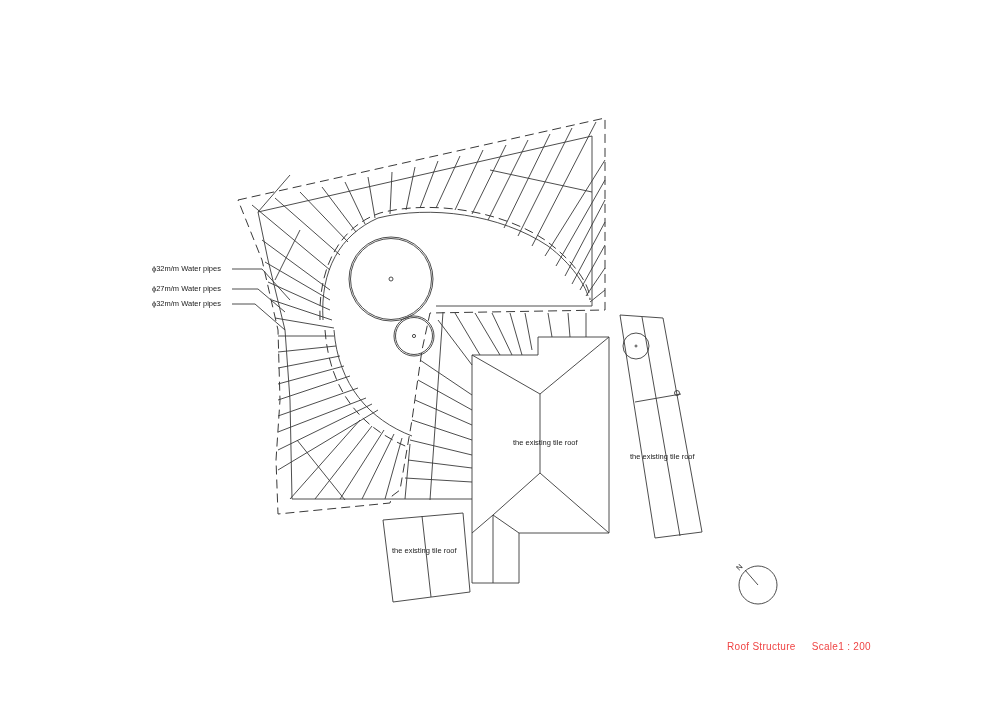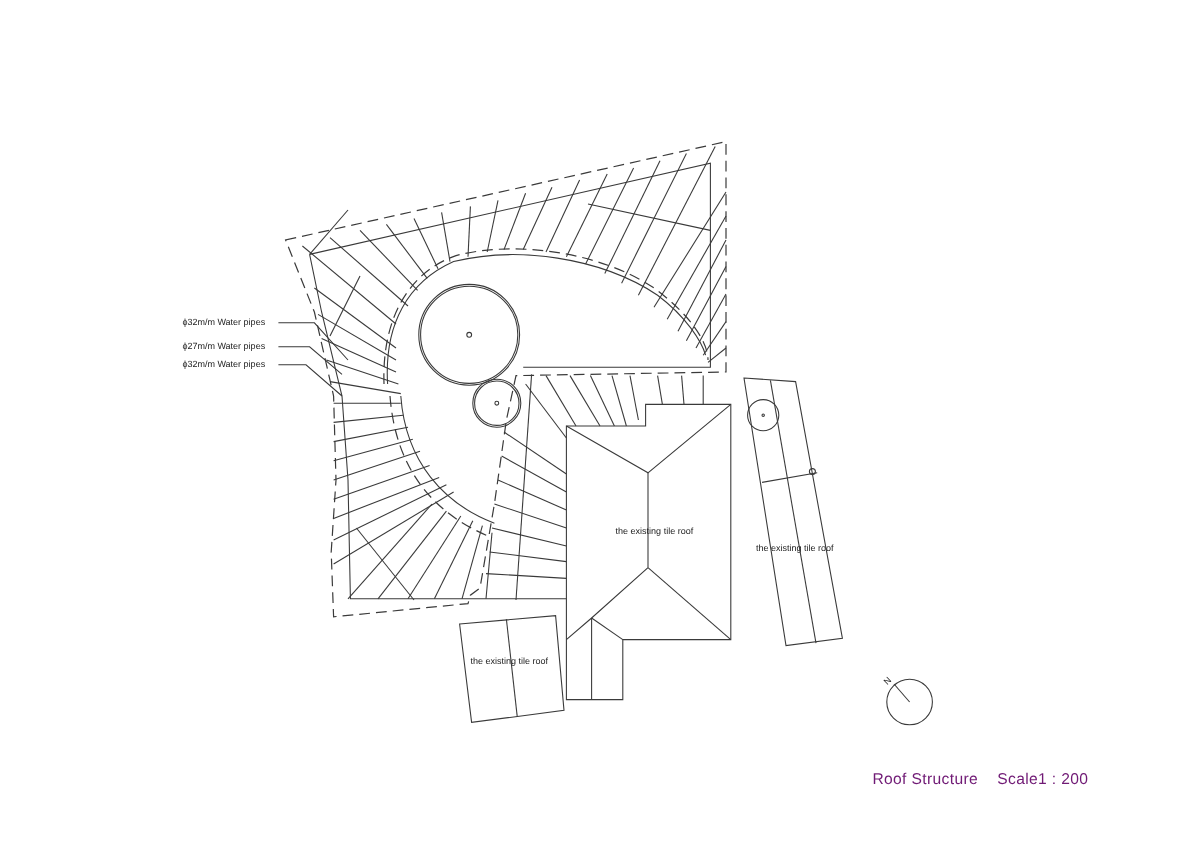--- a/index.html
+++ b/index.html
@@ -2,21 +2,21 @@
 <html><head>
   <meta charset="utf-8">
   <style>
     html, body { margin: 0; padding: 0; background: #ffffff; }
     body { width: 1000px; height: 707px; position: relative; overflow: hidden; font-family: "Liberation Sans", sans-serif; }
     #drawing { position: absolute; left: 0; top: 0; width: 1000px; height: 707px; }
     .ln { stroke: #3a3a3a; stroke-width: 0.9; fill: none; }
     .dash { stroke: #3a3a3a; stroke-width: 1; fill: none; stroke-dasharray: 9 5; }
     .lbl { font-family: "Liberation Sans", sans-serif; font-size: 7.5px; fill: #222; }
     .roof-lbl { font-family: "Liberation Sans", sans-serif; font-size: 7.5px; fill: #222; }
-    .title { position: absolute; left: 727px; top: 641px; font-size: 13px; color: #701a75; letter-spacing: 0.3px; white-space: nowrap; }
+    .title { position: absolute; left: 727px; top: 641px; font-size: 10px; color: #ef4444; letter-spacing: 0.3px; white-space: nowrap; }
     .title span { margin-right: 16px; }
   </style>
 </head>
 <body>
 
 <svg id="drawing" viewBox="0 0 1000 707" xmlns="http://www.w3.org/2000/svg">
 
   <g>
     <path class="dash" d="M238,200 L605,118 L605,310 L430,313 L422,350 L412,420 L400,490 L392,496 L390,503 L278,514 L276,460 L280,400 L278,330 L262,260 Z"></path>
   </g>

